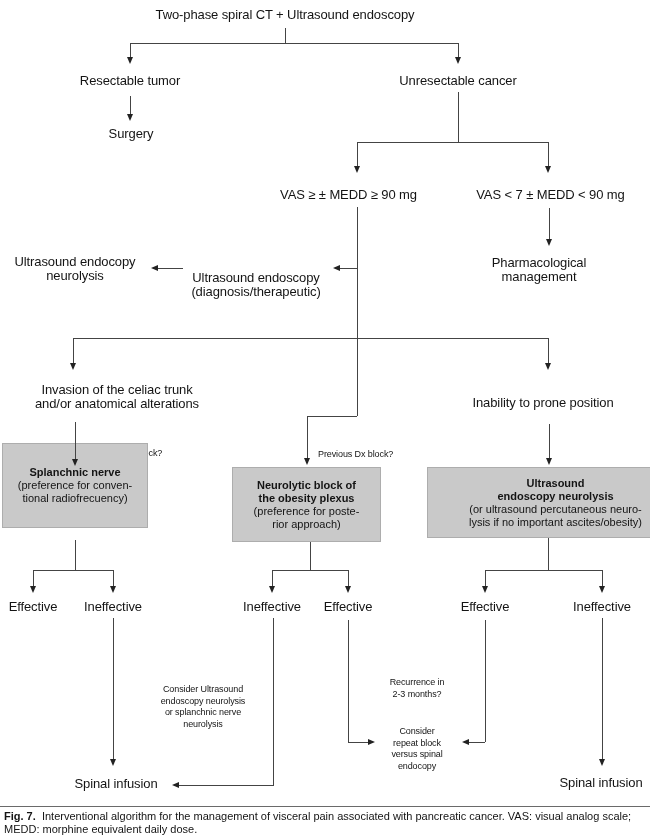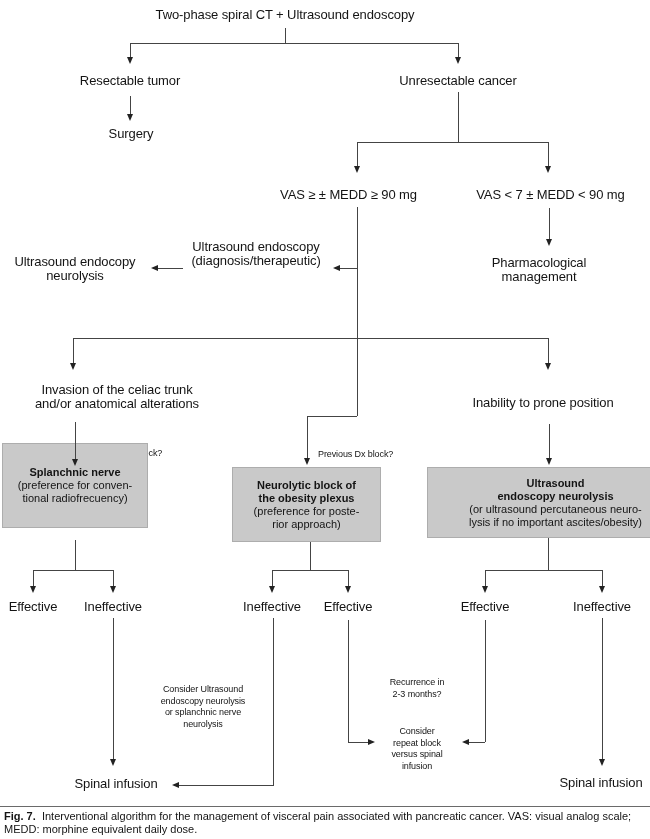--- a/index.html
+++ b/index.html
@@ -28,21 +28,21 @@
 <div id="fig">
 
   <div class="t" style="left:110px;top:8px;width:350px">Two-phase spiral CT + Ultrasound endoscopy</div>
   <div class="t b" style="left:55px;top:74px;width:150px">Resectable tumor</div>
   <div class="t b" style="left:383px;top:74px;width:150px">Unresectable cancer</div>
   <div class="t" style="left:81px;top:127px;width:100px">Surgery</div>
   <div class="t" style="left:256px;top:188px;width:185px">VAS ≥ ± MEDD ≥ 90 mg</div>
   <div class="t" style="left:458px;top:188px;width:185px">VAS &lt; 7 ± MEDD &lt; 90 mg</div>
   <div class="t" style="left:5px;top:255px;width:140px">Ultrasound endocopy
 neurolysis</div>
-  <div class="t" style="left:183px;top:240px;width:146px">Ultrasound endoscopy
+  <div class="t" style="left:183px;top:271px;width:146px">Ultrasound endoscopy
 (diagnosis/therapeutic)</div>
   <div class="t" style="left:464px;top:256px;width:150px">Pharmacological
 management</div>
   <div class="t" style="left:12px;top:383px;width:210px">Invasion of the celiac trunk
 and/or anatomical alterations</div>
   <div class="t" style="left:443px;top:396px;width:200px">Inability to prone position</div>
   <div class="t sm nw" style="left:87px;top:448px">Previous Dx block?</div>
   <div class="t sm nw" style="left:318px;top:449px">Previous Dx block?</div>
 
   <div class="box" style="left:2px;top:443px;width:146px;height:85px">
@@ -72,21 +72,21 @@
 
   <div class="t sm" style="left:142px;top:684px;width:122px">Consider Ultrasound
 endoscopy neurolysis
 or splanchnic nerve
 neurolysis</div>
   <div class="t sm" style="left:367px;top:677px;width:100px">Recurrence in
 2-3 months?</div>
   <div class="t sm" style="left:367px;top:726px;width:100px">Consider
 repeat block
 versus spinal
-infusion</div>
+endocopy</div>
   <div class="t" style="left:66px;top:777px;width:100px">Spinal infusion</div>
   <div class="t" style="left:551px;top:776px;width:100px">Spinal infusion</div>
 
   <div class="vl" style="left:285px;top:28px;height:15px"></div>
   <div class="vl" style="left:130px;top:43px;height:14px"></div>
   <div class="vl" style="left:458px;top:43px;height:14px"></div>
   <div class="vl" style="left:130px;top:96px;height:18px"></div>
   <div class="vl" style="left:458px;top:92px;height:50px"></div>
   <div class="vl" style="left:357px;top:142px;height:24px"></div>
   <div class="vl" style="left:548px;top:142px;height:24px"></div>

